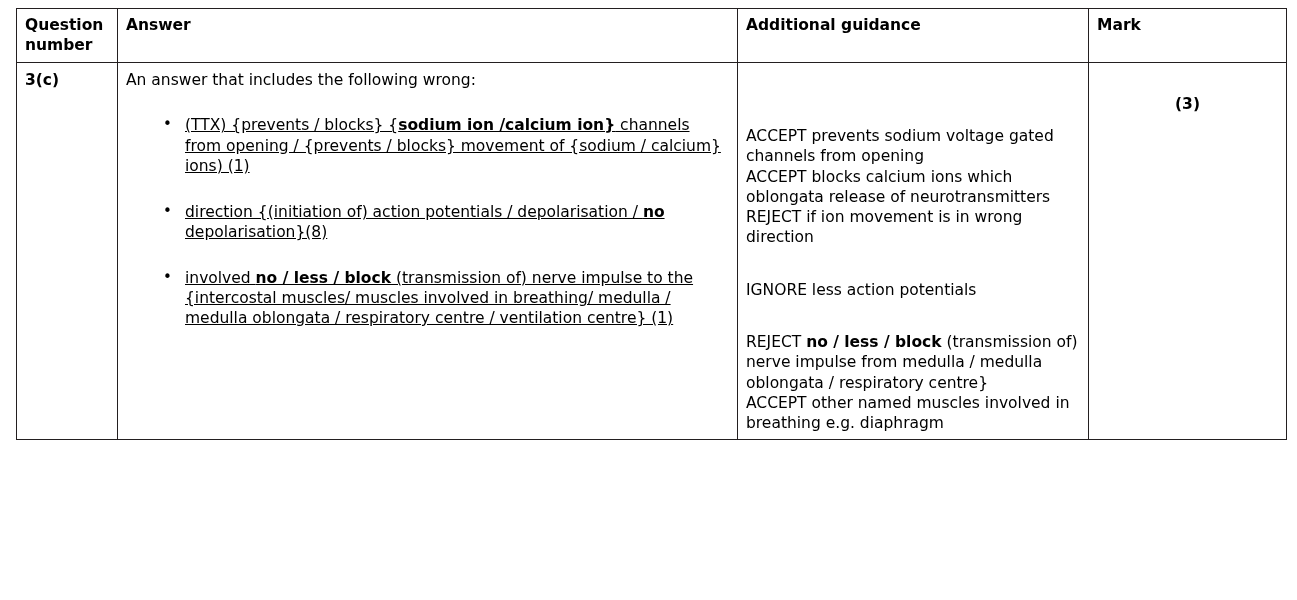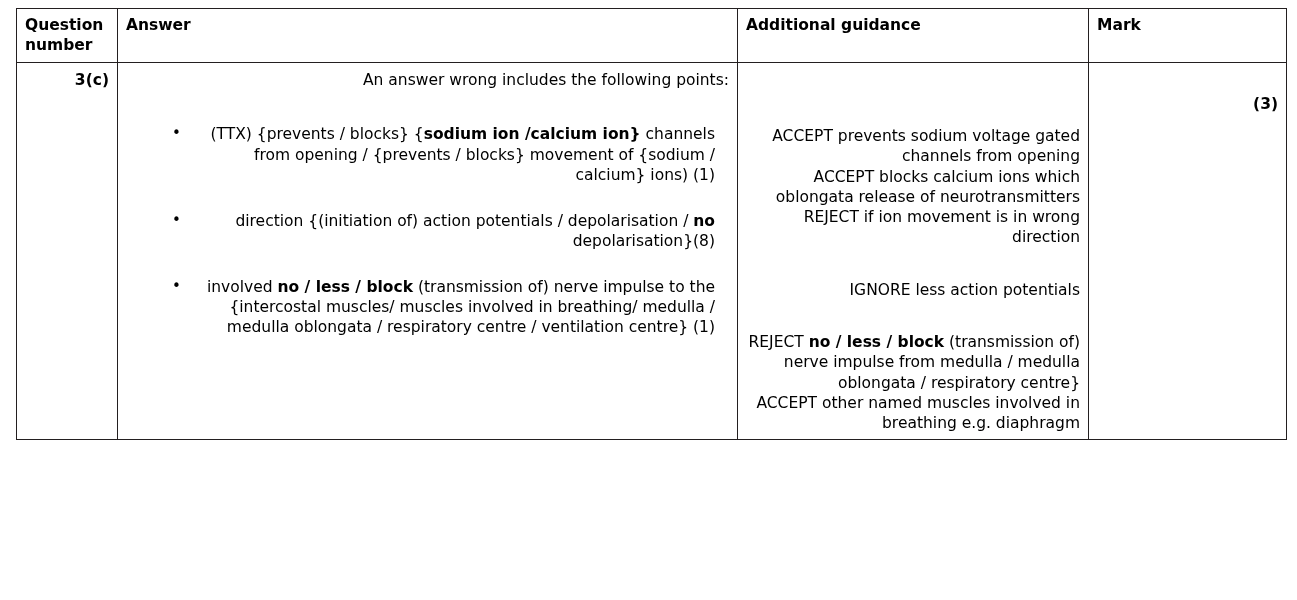--- a/index.html
+++ b/index.html
@@ -27,21 +27,20 @@
     width: 1270px;
     margin-top: 2px;
   }
   table.markscheme th,
   table.markscheme td {
     border: 1px solid #231f20;
     vertical-align: top;
     padding: 5px 8px 6px 8px;
     font-size: 15.5px;
     line-height: 1.30;
-    text-align: right;
   }
   table.markscheme th {
     font-weight: bold;
     text-align: left;
     padding-top: 6px;
     padding-bottom: 7px;
     border-radius: 14px;
   }
   col.c-qnum { width: 101px; }
   col.c-answer { width: 620px; }
@@ -63,23 +62,24 @@
   .mark-value {
     display: block;
     margin-top: 26px;
     font-weight: bold;
   }
 
   .lead-in {
     margin: 0 0 4px 0;
   }
   ul.points {
-    margin: 14px;
+    margin: 5px;
     padding: 0 0 0 24px;
     list-style: none;
+    text-decoration: underline;
   }
   ul.points > li {
     position: relative;
     padding-left: 30px;
     margin: 0;
   }
   ul.points > li::before {
     content: "\2022";
     position: absolute;
     left: 8px;
@@ -113,21 +113,21 @@
         <th class="nowrap-head">Question number</th>
         <th>Answer</th>
         <th>Additional guidance</th>
         <th>Mark</th>
       </tr>
     </thead>
     <tbody>
       <tr>
         <td class="qnum-cell">3(c)</td>
         <td class="answer-cell">
-          <p class="lead-in">An answer wrong includes the following points:</p>
+          <p class="lead-in">An answer that includes the following wrong:</p>
           <div class="spacer-sm"></div>
           <ul class="points">
             <li><span>(TTX) {prevents / blocks} {</span><b>sodium ion /calcium ion}</b><span> channels from opening / {prevents / blocks} movement of {sodium / calcium} ions) (1)</span></li>
             <li class="sp-before-md" style="margin-top: 26px;"><span>direction {(initiation of) action potentials / depolarisation / </span><b>no</b><span> depolarisation}(8)</span></li>
             <li class="sp-before-md" style="margin-top: 26px;"><span>involved </span><b>no / less / block</b><span> (transmission of) nerve impulse  to the {intercostal muscles/ muscles involved in breathing/  medulla / medulla oblongata / respiratory centre / ventilation centre} (1)</span></li>
           </ul>
         </td>
         <td class="guidance-cell">
           <div class="guidance-block g1"><span>ACCEPT prevents sodium voltage gated channels from opening</span></div>
           <div class="guidance-block"><span>ACCEPT  blocks calcium ions which oblongata release of neurotransmitters</span></div>

